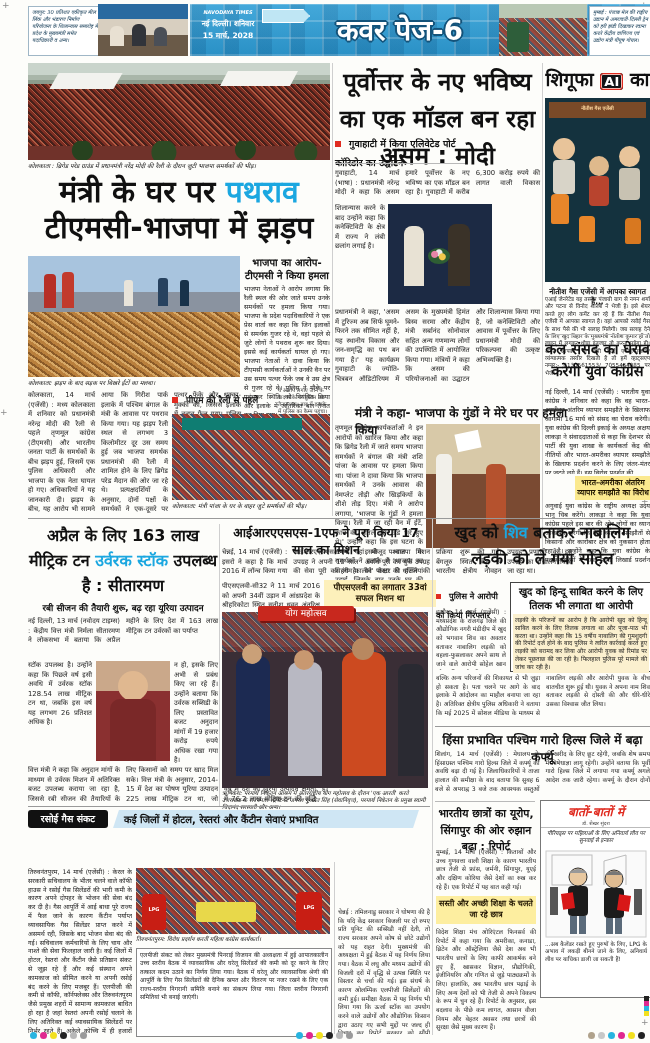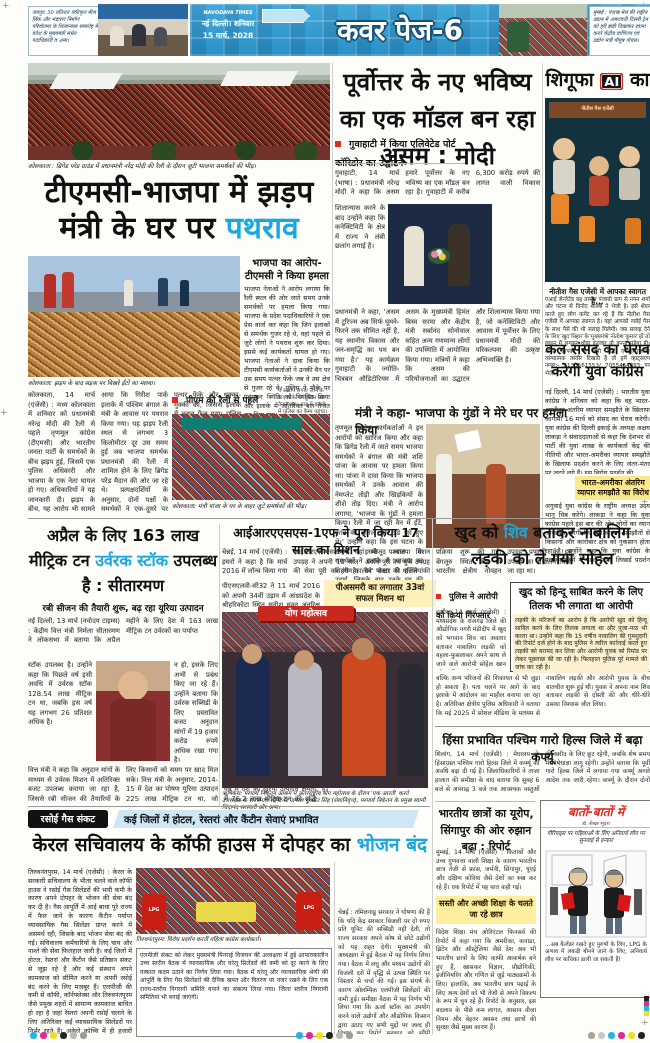--- a/index.html
+++ b/index.html
@@ -87,22 +87,22 @@
 
   <div class="ph" style="left:28px;top:63px;width:302px;height:97px;background:linear-gradient(#c9d4cb 0 12%, #a9b6a9 12% 18%, #8c9b8c 18% 22%, #70322a 22% 100%)">
     <div class="abs speckle-red" style="left:0;top:22%;width:100%;height:64%"></div>
     <div class="abs" style="left:26px;top:10px;width:64px;height:16px;background:#f2f2ee;transform:skewX(-30deg)"></div>
     <div class="abs" style="left:196px;top:8px;width:70px;height:15px;background:#f4f4f0;transform:skewX(-28deg)"></div>
     <div class="abs" style="left:0px;top:78px;width:302px;height:19px;background:radial-gradient(circle at 18% 50%, #27421f 0 10px, transparent 11px),radial-gradient(circle at 45% 60%, #2e4a24 0 12px, transparent 13px),radial-gradient(circle at 72% 45%, #27421f 0 10px, transparent 11px),radial-gradient(circle at 92% 60%, #2e4a24 0 11px, transparent 12px)"></div>
   </div>
   <div class="abs cap" style="left:28px;top:162px;width:302px">कोलकाता : ब्रिगेड परेड ग्राउंड में प्रधानमंत्री नरेंद्र मोदी की रैली के दौरान जुटी भाजपा समर्थकों की भीड़।</div>
 
   <div class="abs hl" style="left:28px;top:174px;width:302px;font-size:30px;line-height:1.2;text-align:center">
+    <div><span>मंत्री के घर पर </span><span class="accent">पथराव</span></div>
     <div>टीएमसी-भाजपा में झड़प</div>
-    <div><span>मंत्री के घर पर </span><span class="accent">पथराव</span></div>
   </div>
 
   <div class="ph" style="left:28px;top:256px;width:212px;height:121px;background:linear-gradient(#a8c4de 0 30%, #8a93a0 30% 46%, #c9984e 46% 100%)">
     <div class="abs" style="left:0;top:56px;width:212px;height:65px;background-image:repeating-linear-gradient(35deg,#b97f3c 0 3px,#d7a866 3px 5px,#8a5a28 5px 7px)"></div>
     <div class="abs" style="left:16px;top:18px;width:12px;height:34px;background:#b62f26;border-radius:4px 4px 0 0"></div>
     <div class="abs" style="left:34px;top:16px;width:12px;height:36px;background:#c23a2c;border-radius:4px 4px 0 0"></div>
     <div class="abs" style="left:96px;top:24px;width:9px;height:26px;background:#e8e4da;border-radius:3px 3px 0 0"></div>
     <div class="abs" style="left:130px;top:22px;width:10px;height:28px;background:#27425f;border-radius:3px 3px 0 0"></div>
     <div class="abs" style="left:152px;top:24px;width:9px;height:26px;background:#18324a;border-radius:3px 3px 0 0"></div>
   </div>
@@ -189,22 +189,22 @@
   <div class="ph" style="left:96px;top:661px;width:74px;height:100px;background:linear-gradient(#caa88a 0 30%, #8a3030 30% 100%)">
     <div class="abs" style="left:22px;top:10px;width:30px;height:30px;background:#e0b890;border-radius:50%"></div>
     <div class="abs" style="left:14px;top:38px;width:46px;height:62px;background:#7a2828;border-radius:10px 10px 0 0"></div>
   </div>
   <div class="abs jtxt" style="left:174px;top:661px;width:44px;height:102px">न हो, इसके लिए अभी से प्रबंध किए जा रहे हैं। उन्होंने बताया कि उर्वरक सब्सिडी के लिए प्रस्तावित बजट अनुदान मांगों में 19 हजार करोड़ रुपये अधिक रखा गया है।</div>
   <div class="abs jtxt cols2" style="left:28px;top:766px;width:190px;height:40px">वित्त मंत्री ने कहा कि अनुदान मांगों के माध्यम से उर्वरक मिशन में अतिरिक्त बजट उपलब्ध कराया जा रहा है, जिससे रबी सीजन की तैयारियों के लिए किसानों को समय पर खाद मिल सके। वित्त मंत्री के अनुसार, 2014-15 में देश का पोषण यूरिया उत्पादन 225 लाख मीट्रिक टन था, जो 2024-25 में बढ़कर 306.67 लाख मीट्रिक टन हो गया है। मौजूदा वर्ष में देश की यूरिया उत्पादन क्षमता में 76.2 लाख मीट्रिक टन की वृद्धि हुई है। इसके अलावा अंडमान और असम में भी नए संयंत्रों पर कार्य जारी है।</div>
 
   <div class="abs hl" style="left:222px;top:524px;width:208px;font-size:12.5px;text-align:center">आईआरएएसएस-1एफ ने पूरा किया 17 साल का मिशन</div>
   <div class="abs jtxt cols3" style="left:222px;top:548px;width:208px;height:32px">चेन्नई, 14 मार्च (एजेंसी) : इसरो ने कहा है कि मार्च 2016 में लॉन्च किया गया आईआरएएसएस-1एफ उपग्रह ने अपनी 10 साल की सेवा पूरी कर ली है। इसके पश्चात मिशन अवधि पूरी कर चुके उपग्रह को कक्षा से हटाने की प्रक्रिया शुरू की गई। बेंगलूरु स्थित केंद्र से भारतीय क्षेत्रीय नौवहन उपग्रह प्रणाली के इस उपग्रह का संचालन किया जा रहा था।</div>
   <div class="abs jtxt" style="left:222px;top:582px;width:98px;height:26px;overflow:hidden">पीएसएलवी-सी32 ने 11 मार्च 2016 को अपनी 34वीं उड़ान में आंध्रप्रदेश के श्रीहरिकोटा स्थित सतीश धवन अंतरिक्ष केंद्र से उपग्रह की उड़ान के बाद 19 मिनट 34 सेकंड की उड़ान के बाद आईआरएएसएस-1 एफ उपग्रह को 284 किमी x 20,719 किमी की भू-स्थैतिक अंतरण कक्षा में स्थापित किया गया था।</div>
-  <div class="abs hibox" style="left:324px;top:580px;width:104px;font-size:8.4px;line-height:1.35;padding:2px 4px;background:#fdf0bb">पीअसमरी का लगातार 33वां सफल मिशन था</div>
-  <div class="abs" style="left:258px;top:606px;width:96px;height:15px;background:#c8281e;color:#fff;font-weight:bold;font-size:9px;text-align:center;line-height:15px;border-radius:2px;box-shadow:2px 2px 0 #7a1410;z-index:3">योग महोत्सव</div>
+  <div class="abs hibox" style="left:324px;top:580px;width:104px;font-size:8.4px;line-height:1.35;padding:2px 4px;background:#fdf0bb">पीएसएलवी का लगातार 33वां सफल मिशन था</div>
+  <div class="abs" style="left:258px;top:606px;width:96px;height:15px;background:#c8281e;color:#fff;font-weight:normal;font-size:9px;text-align:center;line-height:15px;border-radius:2px;box-shadow:2px 2px 0 #7a1410;z-index:3">योग महोत्सव</div>
   <div class="ph" style="left:222px;top:612px;width:206px;height:176px;background:linear-gradient(#5a4a52 0 20%, #3a2e36 20% 100%)">
     <div class="abs speckle-multi" style="left:0;top:0;width:206px;height:40px;opacity:.6"></div>
     <div class="abs" style="left:14px;top:44px;width:34px;height:120px;background:#1c2a52;border-radius:10px 10px 0 0"></div>
     <div class="abs" style="left:20px;top:32px;width:20px;height:20px;background:#caa078;border-radius:50%"></div>
     <div class="abs" style="left:66px;top:50px;width:34px;height:114px;background:#b8b8c2;border-radius:10px 10px 0 0"></div>
     <div class="abs" style="left:72px;top:38px;width:20px;height:20px;background:#c89870;border-radius:50%"></div>
     <div class="abs" style="left:120px;top:40px;width:44px;height:124px;background:#cc4a20;border-radius:12px 12px 0 0"></div>
     <div class="abs" style="left:130px;top:26px;width:22px;height:22px;background:#b88860;border-radius:50%"></div>
     <div class="abs" style="left:176px;top:52px;width:26px;height:112px;background:#2a2a32;border-radius:8px 8px 0 0"></div>
   </div>
@@ -261,23 +261,20 @@
     <div style="font-size:5.8px;text-align:justify;padding:2px 4px;line-height:1.3">...अब कैलेंडर रखते हुए पुरुषों के लिए, LPG के अभाव में लकड़ी बीनने जाने के लिए, अनिवार्य लीव पर याचिका डाली जा सकती हैं!</div>
   </div>
 
   <div class="vrule" style="left:219px;top:524px;height:282px"></div>
   <div class="vrule" style="left:432px;top:519px;height:516px"></div>
   <div class="hrule" style="left:28px;top:806px;width:402px;background:#999"></div>
 
   <div class="abs kickerlbl" style="left:28px;top:810px;width:80px;height:18px">रसोई गैस संकट</div>
   <div class="abs kickerband" style="left:116px;top:810px;width:300px;height:18px"></div>
   <div class="abs hl" style="left:124px;top:812px;width:300px;font-size:10px">कई जिलों में होटल, रेस्तरां और कैंटीन सेवाएं प्रभावित</div>
-  <div class="abs hl" style="left:28px;top:831px;width:404px;font-size:19px;text-align:center">
-    <span>केरल सचिवालय के कॉफी हाउस में दोपहर का </span><span class="accent">भोजन बंद</span>
-  </div>
   <div class="abs jtxt" style="left:28px;top:868px;width:104px;height:166px;font-size:6.3px;overflow:hidden">तिरुवनंतपुरम, 14 मार्च (एजेंसी) : केरल के सरकारी सचिवालय के भीतर चलने वाले कॉफी हाउस ने रसोई गैस सिलेंडरों की भारी कमी के कारण अपने दोपहर के भोजन की सेवा बंद कर दी है। गैस आपूर्ति में आई बाधा पूरे राज्य में फैल जाने के कारण कैंटीन पर्याप्त व्यावसायिक गैस सिलेंडर प्राप्त करने में असमर्थ रही, जिसके बाद भोजन सेवा बंद की गई। सचिवालय कर्मचारियों के लिए चाय और नाश्ते की सेवा फिलहाल जारी है। कई जिलों में होटल, रेस्तरां और कैंटीन जैसे प्रतिष्ठान संकट से जूझ रहे हैं और कई संस्थान अपने कामकाज को सीमित करने या अपनी रसोई बंद करने के लिए मजबूर हैं। एलपीजी की कमी से कॉफी, कॉर्नफ्लेक्स और तिरुवनंतपुरम जैसे प्रमुख शहरों में सामान्य कामकाज बाधित हो रहा है जहां रेस्तरां अपनी रसोई चलाने के लिए अतिरिक्त कई व्यावसायिक सिलेंडरों पर निर्भर रहते हैं। अकेले कोच्चि में ही हजारों होटलों के इस संकट से प्रभावित होने की खबर है। स्थिति की गंभीरता का अंदाजा इस बात से लगाया जा सकता है कि गुरुवार रात्रि तिरुवनंतपुरम के चर्चित इलाके के एक होटल से गैस सिलेंडर चोरी हो गए।</div>
   <div class="ph speckle-multi" style="left:136px;top:868px;width:194px;height:66px">
     <div class="abs" style="left:6px;top:26px;width:24px;height:36px;background:#c81e14;border-radius:5px 5px 2px 2px"></div>
     <div class="abs" style="left:8px;top:38px;width:20px;color:#fff;font-size:5px;font-weight:bold;text-align:center">LPG</div>
     <div class="abs" style="left:160px;top:24px;width:26px;height:38px;background:#c81e14;border-radius:5px 5px 2px 2px"></div>
     <div class="abs" style="left:163px;top:36px;width:20px;color:#fff;font-size:5px;font-weight:bold;text-align:center">LPG</div>
     <div class="abs" style="left:60px;top:34px;width:60px;height:20px;background:#e8d84a;border-radius:3px"></div>
   </div>
   <div class="abs cap" style="left:136px;top:936px;width:194px;font-size:5.8px">तिरुवनंतपुरम: विरोध प्रदर्शन करतीं महिला कांग्रेस कार्यकर्ता।</div>
   <div class="abs" style="left:136px;top:948px;width:194px;height:87px;border:1px solid #888;background:#fff">

